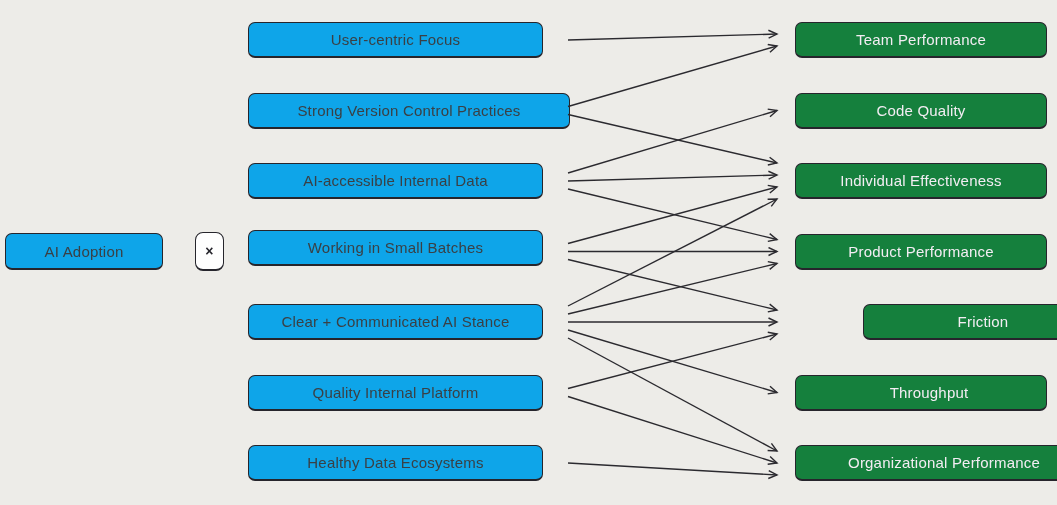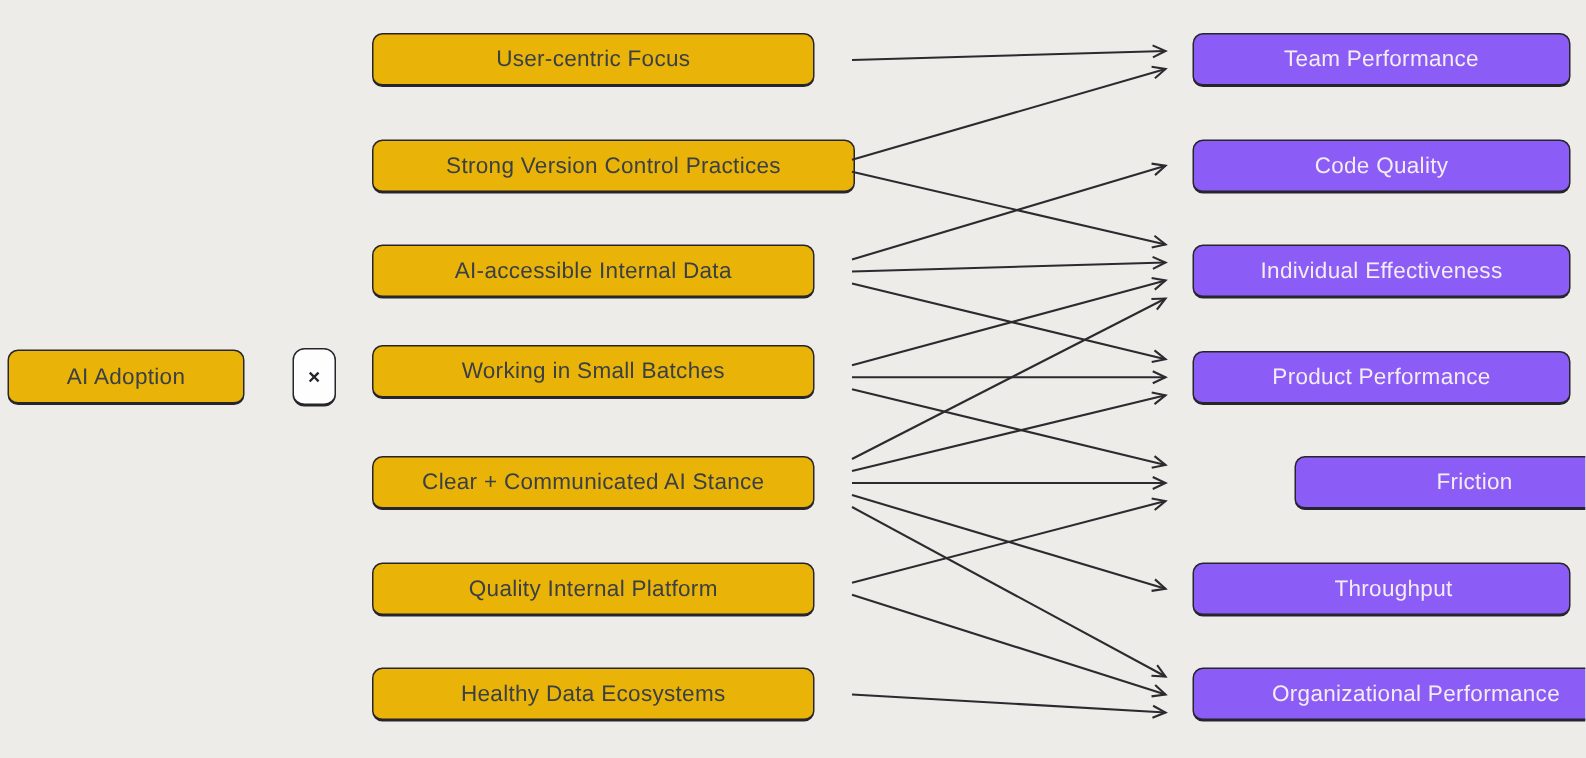--- a/index.html
+++ b/index.html
@@ -8,22 +8,22 @@
     background:#edece8; overflow:hidden;
     font-family:"Liberation Sans", sans-serif;
   }
   .node {
     position:absolute; box-sizing:border-box;
     border:1.5px solid #26252c; border-bottom-width:2.5px;
     border-radius:7px;
     display:flex; align-items:center; justify-content:center;
     font-size:15px; letter-spacing:0.2px; white-space:nowrap;
   }
-  .factor, .root { background:#eab308; color:#3a4045; }
-  .outcome { background:#8b5cf6; color:#f3edf3; }
+  .factor, .root { background:#0ea5e9; color:#3a4045; }
+  .outcome { background:#15803d; color:#f3edf3; }
   .op {
     background:#fefefe; color:#26252c;
     font-weight:bold; font-size:14px; border-radius:8px;
   }
   svg.links { position:absolute; left:0; top:0; width:1057px; height:505px; }
 </style>
 </head>
 <body>
 
 <div class="canvas">

